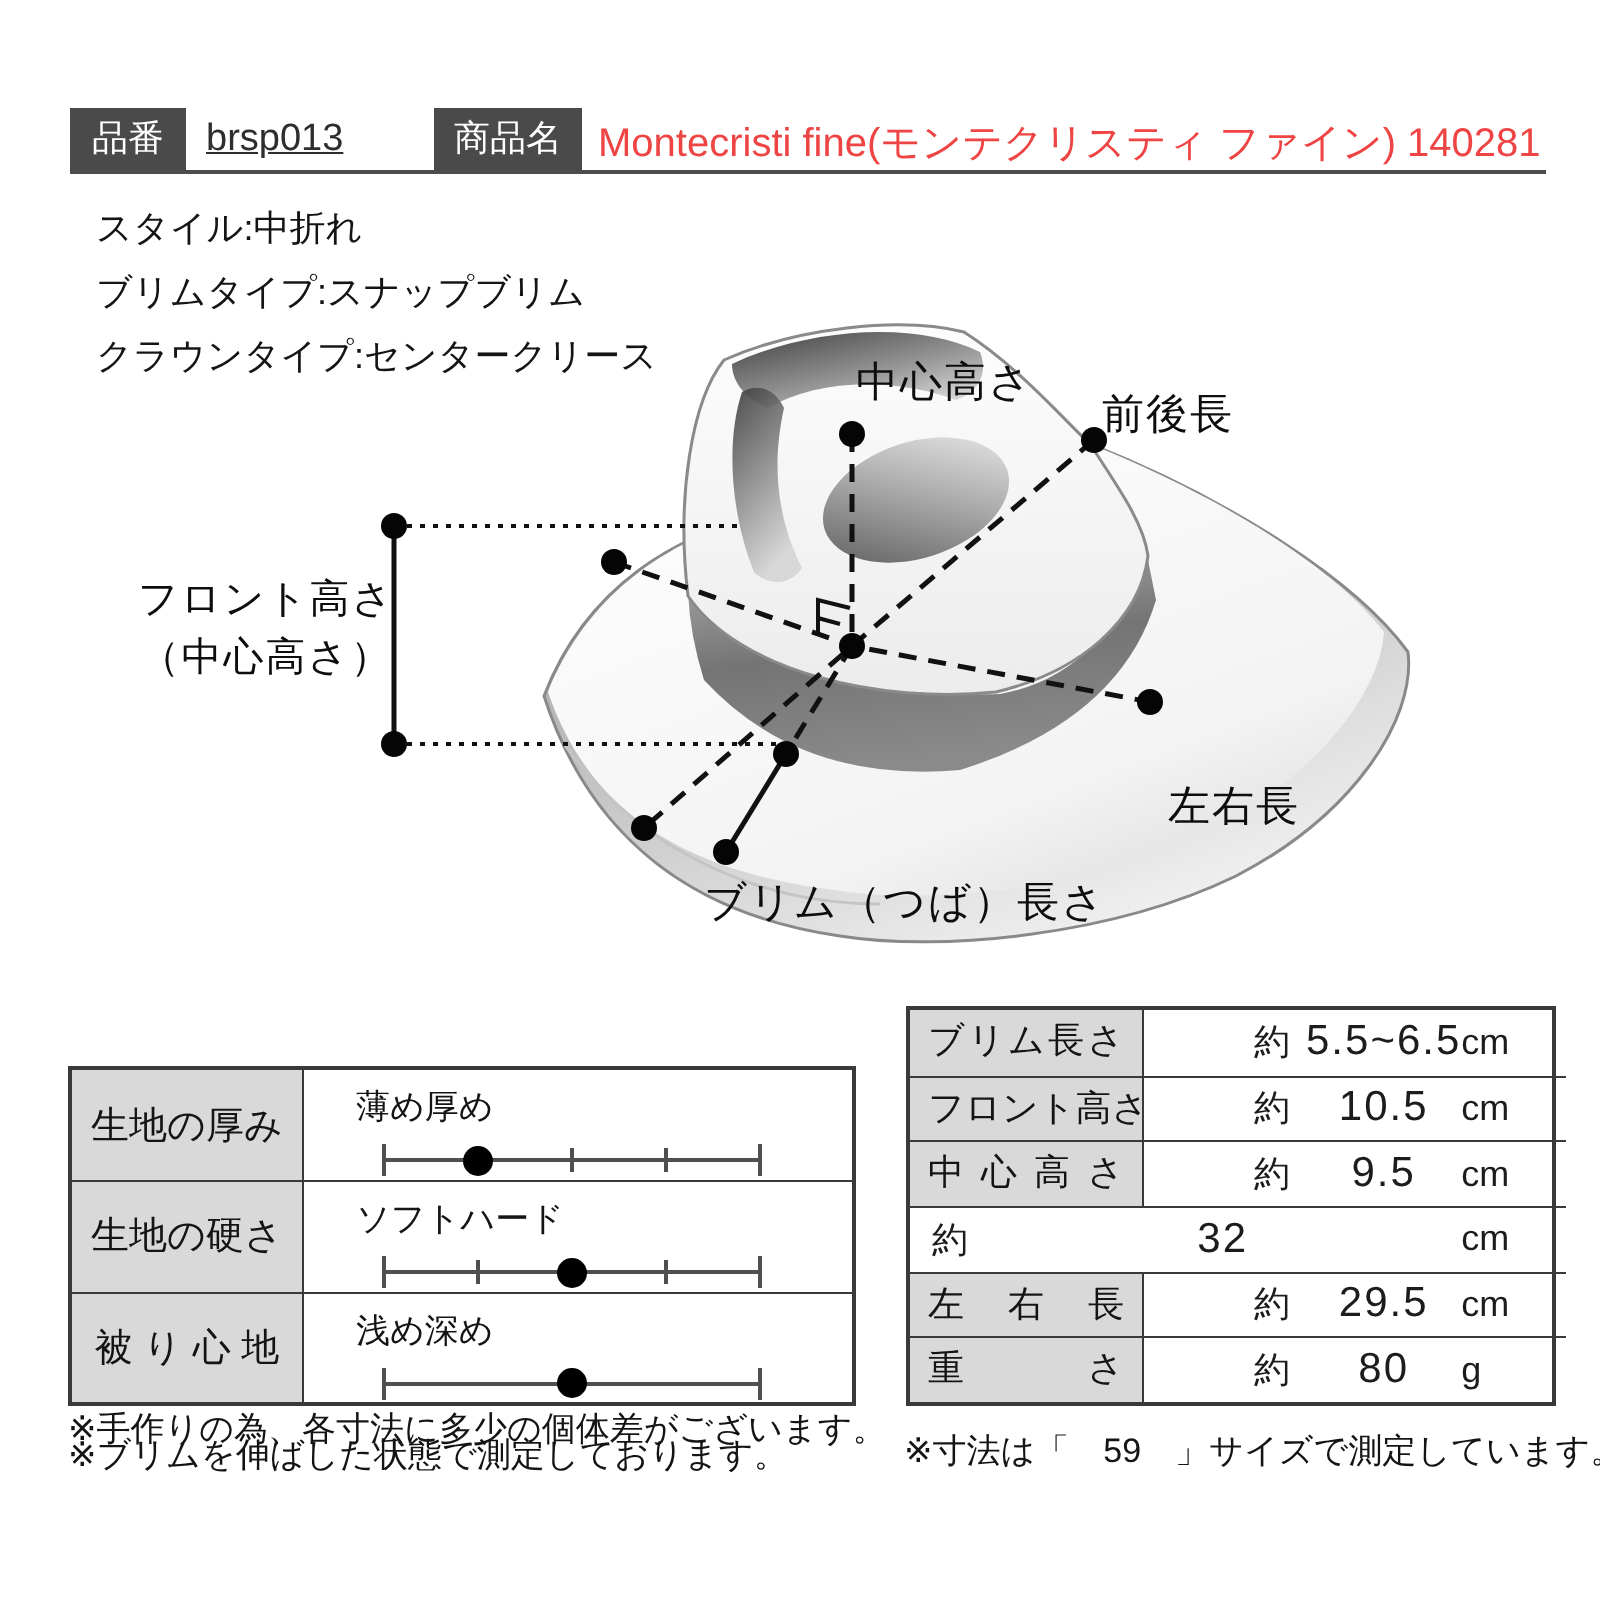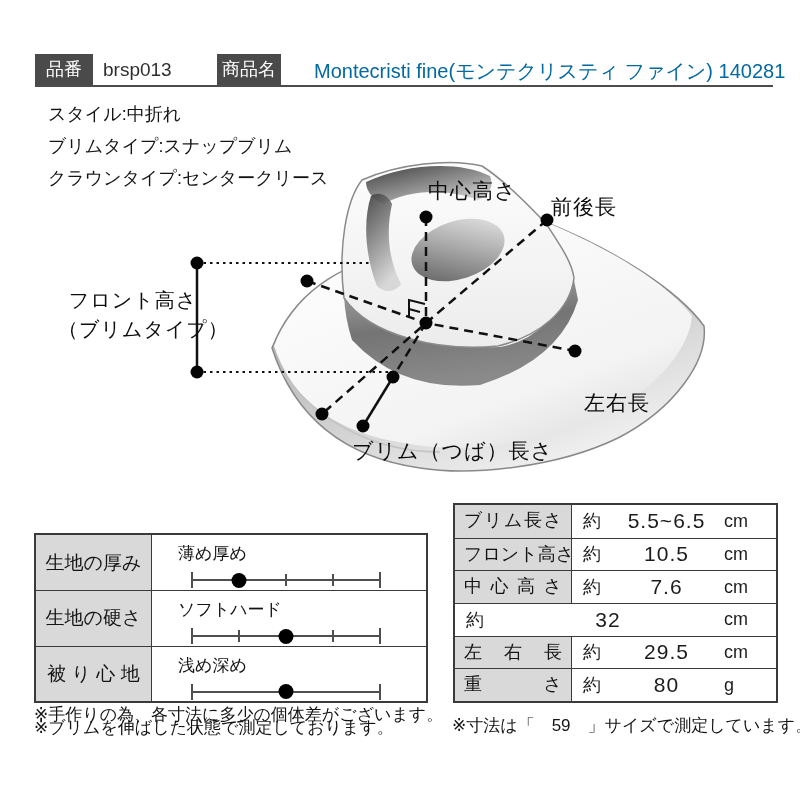--- a/index.html
+++ b/index.html
@@ -10,23 +10,23 @@
     overflow:hidden;
   }
   .abs { position:absolute; }
 
   
   .tagbox {
     position:absolute; top:54px; height:31px; background:#4a4a4a; color:#fff;
     font-size:18px; line-height:31px; text-align:center;
   }
   #tag-partno { left:35px; width:58px;text-align:center; }
-  #tag-product { left:217px; width:64px; }
-  #val-partno { left:103px; top:59px; font-size:19px; color:#2e2e2e; }
-  #val-product { left:314px; top:58px; font-size:20px; color:#0369a1; white-space:nowrap; }
+  #tag-product { left:217px; width:74px; }
+  #val-partno { left:103px; top:59px; font-size:19px; color:#2e2e2e;text-decoration:underline; }
+  #val-product { left:299px; top:58px; font-size:20px; color:#ef4444; white-space:nowrap; }
   #header-rule { left:35px; top:85px; width:738px; border-top:2px solid #4d4d4d; }
 
   
   .specline { left:48px; font-size:18px; color:#141414; white-space:nowrap;text-align:center; }
 
   
   .dlabel { font-size:21px; color:#0d0d0d; white-space:nowrap; letter-spacing:1px; }
   #lbl-center-height { left:428px; top:177px; }
   #lbl-front-back    { left:551px; top:193px; }
   #lbl-front-height  { left:58px;  top:286px; width:150px; text-align:center; line-height:29px; font-size:20px; }
@@ -59,21 +59,21 @@
     position:absolute; top:3.5px; width:15px; height:15px; border-radius:50%;
     background:#000; transform:translateX(-50%);
   }
 
   
   #meas-table {
     left:453px; top:503px; width:325px; height:200px;
     border:2px solid #3a3a3a; display:grid; grid-template-rows:repeat(6,1fr);
     background:#fff;
   }
-  .meas-row { display:flex; border-top:1.5px solid #3a3a3a; }
+  .meas-row { display:flex; border-top:1.5px solid #3a3a3a;gap:44px; }
   .meas-row:first-child { border-top:none; }
   .meas-label {
     width:117px; background:#d9d9d9; border-right:1.5px solid #3a3a3a;
     font-size:18px; color:#141414; padding:0 9px; display:block;
     line-height:31px; text-align:justify; text-align-last:justify; white-space:nowrap; overflow:hidden;
   }
   .meas-value-cell { flex:1; display:flex; align-items:center; }
   .meas-approx { margin-left:11px; width:26px; font-size:18px; }
   .meas-value { flex:1; text-align:center; font-size:21px; letter-spacing:1px; }
   .meas-unit { width:48px; text-align:left; font-size:18px; margin-right:4px; }
@@ -172,21 +172,21 @@
 <div class="abs" id="header-rule"></div>
 
 <div class="abs specline" style="top:102px">スタイル:中折れ</div>
 <div class="abs specline" style="top:134px">ブリムタイプ:スナップブリム</div>
 <div class="abs specline" style="top:166px">クラウンタイプ:センタークリース</div>
 
 <div class="abs dlabel" id="lbl-center-height">中心高さ</div>
 <div class="abs dlabel" id="lbl-front-back">前後長</div>
 <div class="abs dlabel" id="lbl-front-height">
   <div>フロント高さ</div>
-  <div>（ブリムタイプ）</div>
+  <div>（中心高さ）</div>
 </div>
 <div class="abs dlabel" id="lbl-left-right">左右長</div>
 <div class="abs dlabel" id="lbl-brim-length">ブリム（つば）長さ</div>
 
 <div class="abs" id="attr-table">
   <div class="attr-row">
     <div class="attr-label">生地の厚み</div>
     <div class="attr-content">
       <div class="slider-wrap">
         <div class="slider-ends">
@@ -255,21 +255,21 @@
     <div class="meas-value-cell">
       <span class="meas-approx">約</span>
       <span class="meas-value">10.5</span>
       <span class="meas-unit">cm</span>
     </div>
   </div>
   <div class="meas-row">
     <div class="meas-label">中 心 高 さ</div>
     <div class="meas-value-cell">
       <span class="meas-approx">約</span>
-      <span class="meas-value">7.6</span>
+      <span class="meas-value">9.5</span>
       <span class="meas-unit">cm</span>
     </div>
   </div>
   <div class="meas-row">
     <div class="meas-value-cell">
       <span class="meas-approx">約</span>
       <span class="meas-value">32</span>
       <span class="meas-unit">cm</span>
     </div>
   </div>

